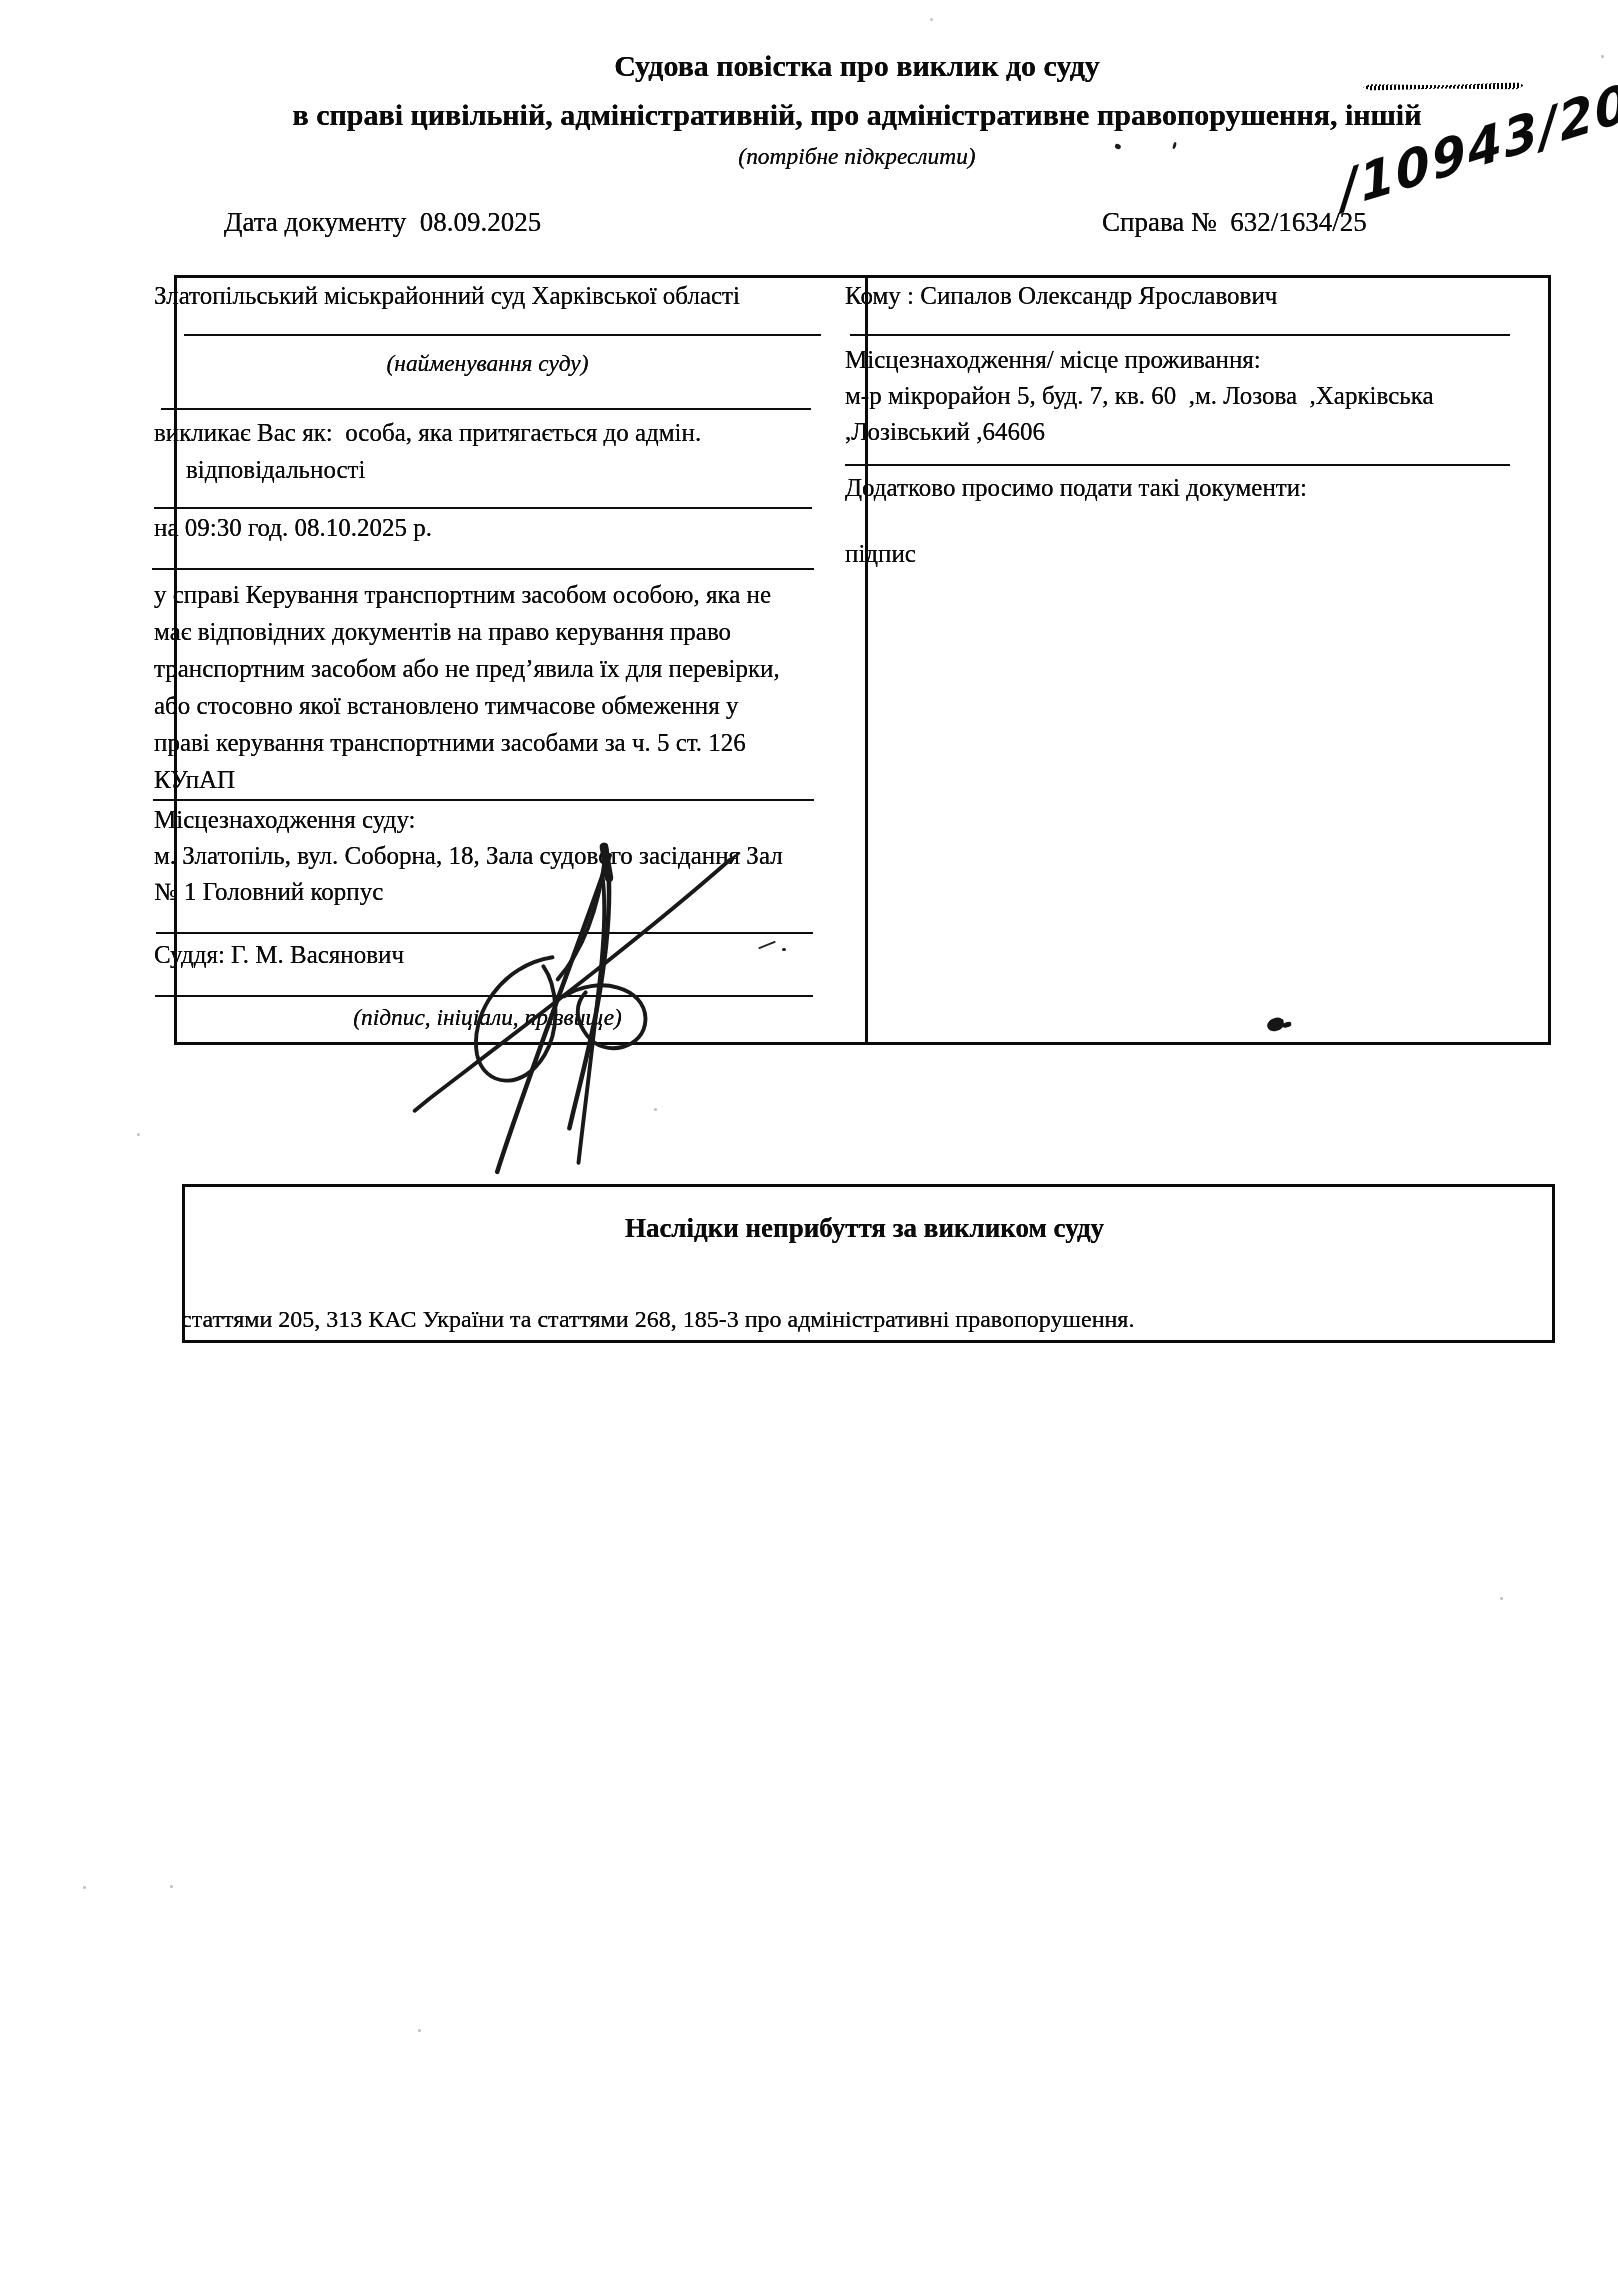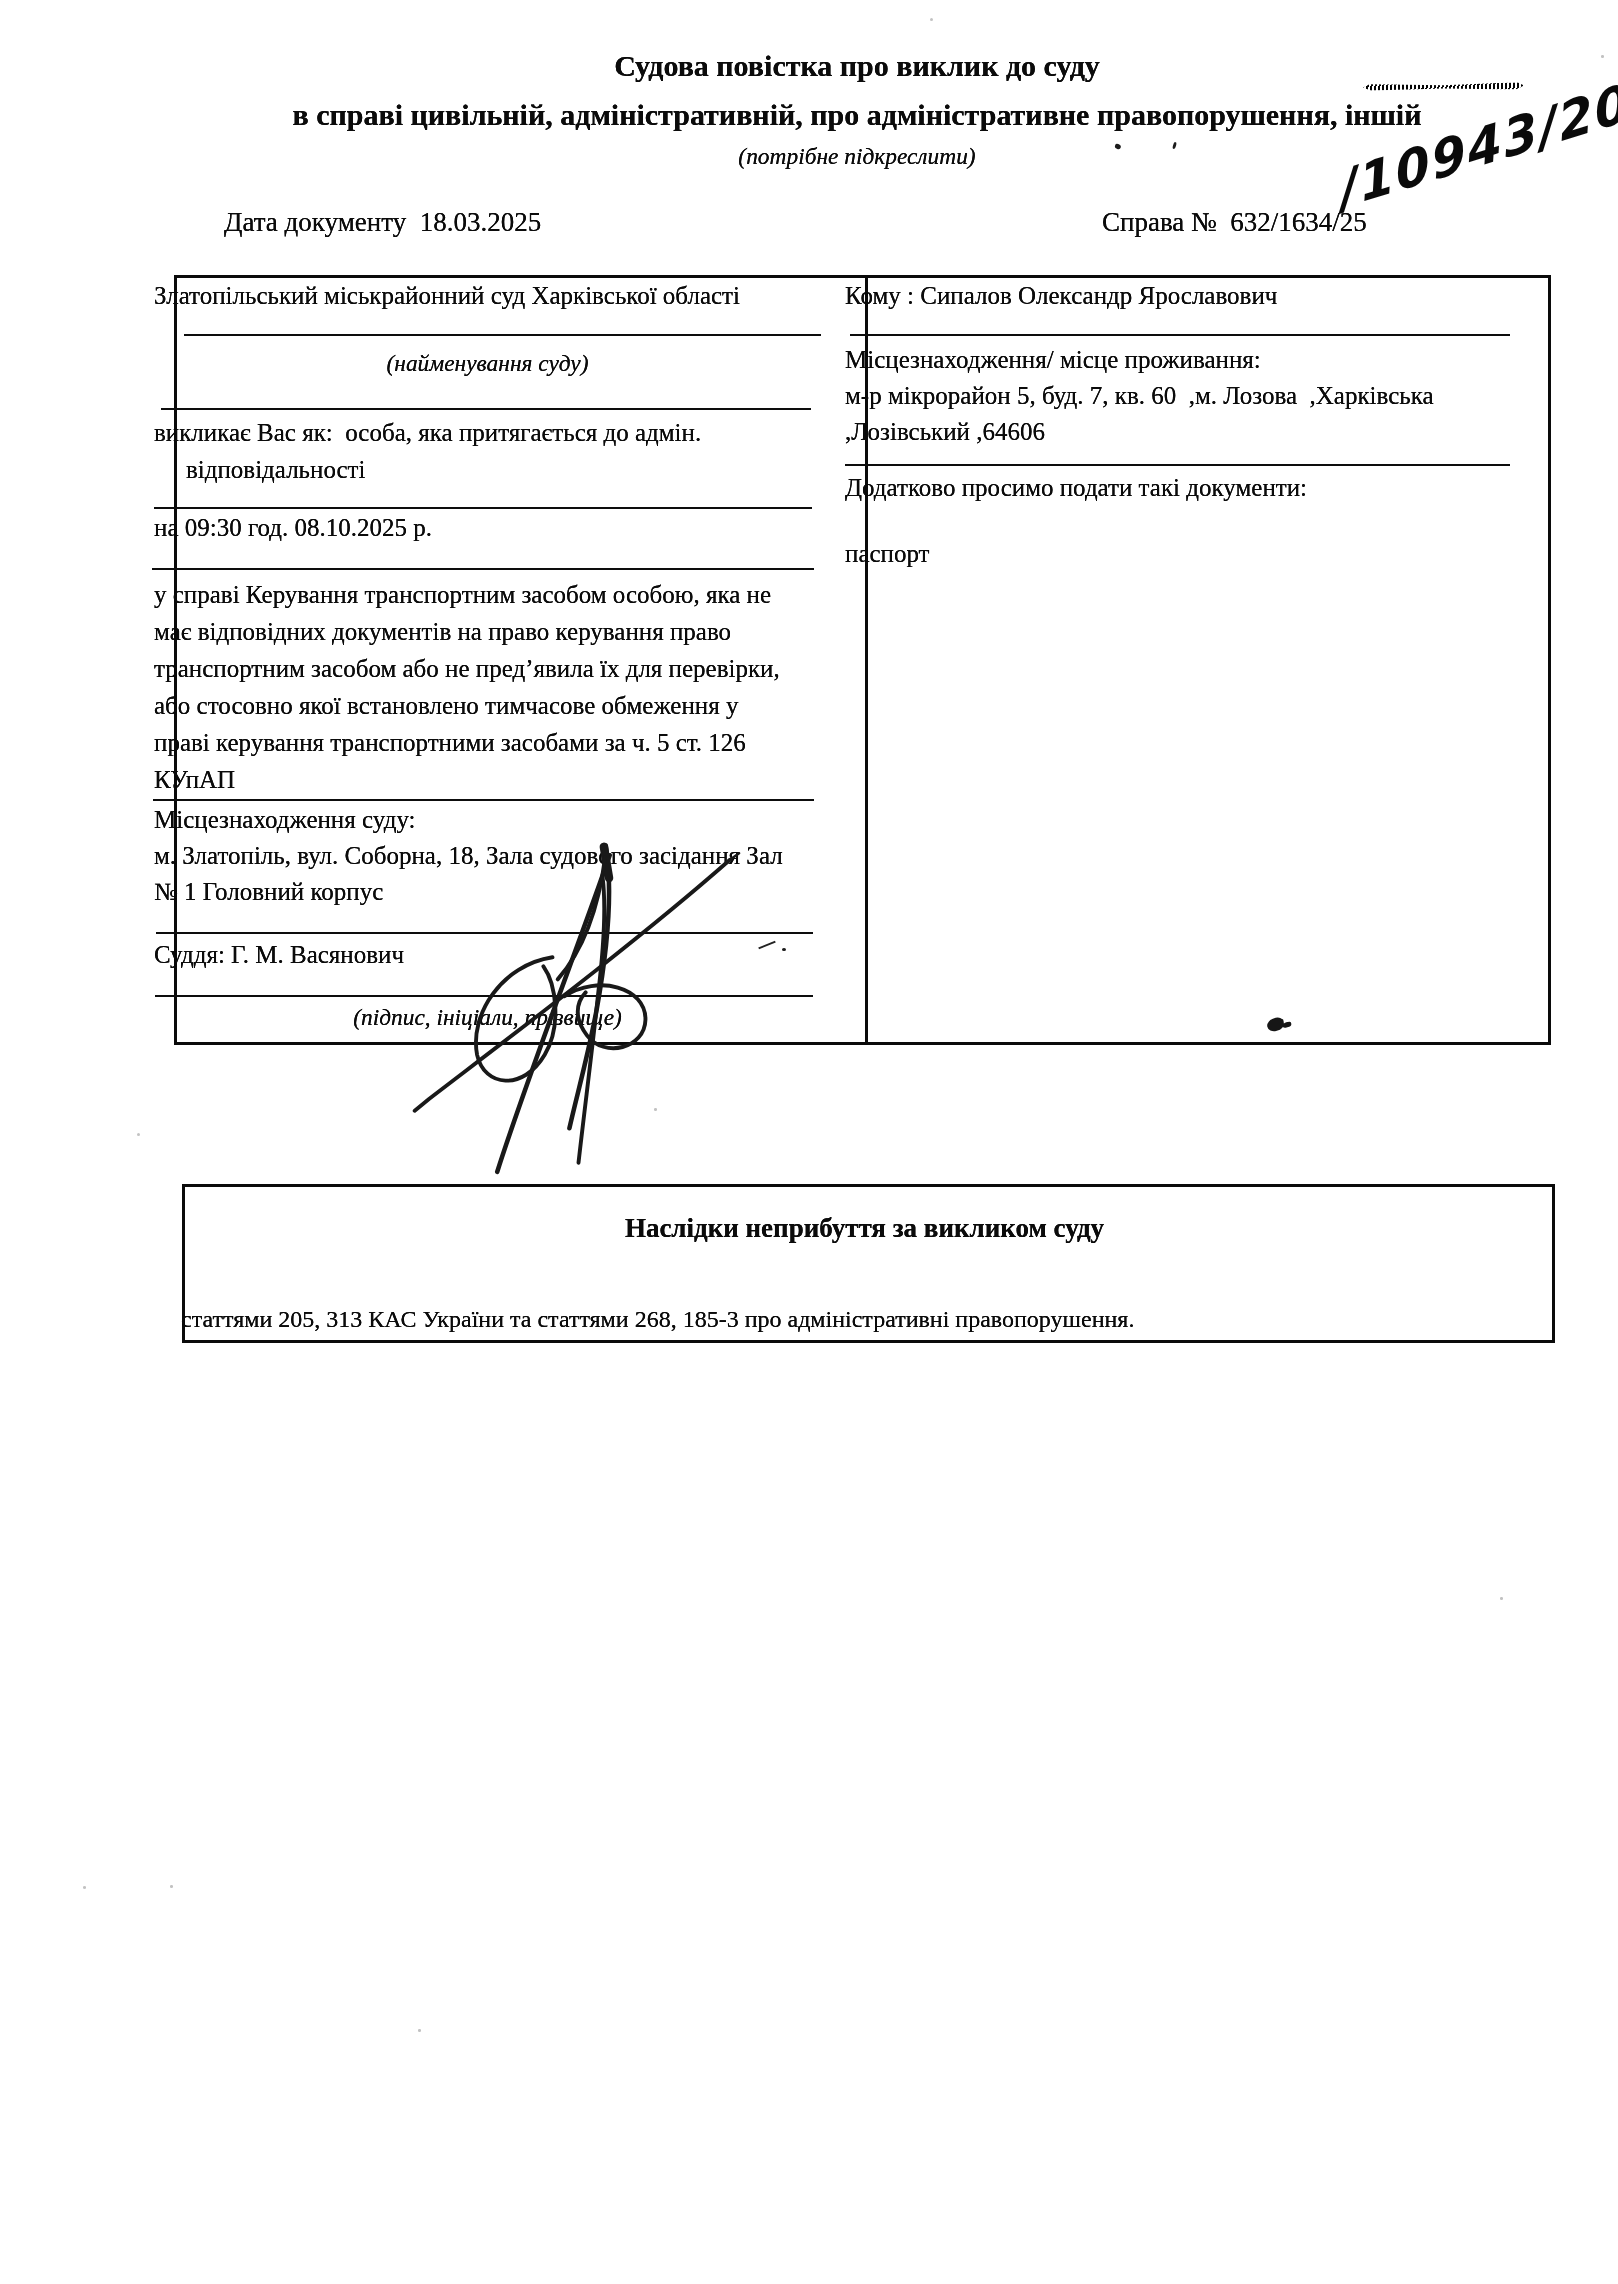--- a/index.html
+++ b/index.html
@@ -47,21 +47,21 @@
 
   <div class="t b ctr" style="top:49px; font-size:30px;">Судова повістка про виклик до суду</div>
   <div class="t b ctr" style="top:98px; font-size:30px;">в справі цивільній, адміністративній, про адміністративне правопорушення, іншій</div>
   <div class="t i ctr" style="top:143px; font-size:23.4px;">(потрібне підкреслити)</div>
 
   <div class="penDash"></div>
 
   <div class="inkspeck" style="left:1115px; top:144px; width:5.9px; height:4.6px; border-radius:40% 60% 50% 50%; transform:rotate(20deg);"></div>
   <div class="inkspeck" style="left:1173px; top:142px; width:2.6px; height:7.2px; transform:rotate(16deg);"></div>
 
-  <div class="t" style="left:224px; top:207px; font-size:27px;">Дата документу  18.03.2025</div>
+  <div class="t" style="left:224px; top:207px; font-size:27px;">Дата документу  08.09.2025</div>
   <div class="t" style="left:1102px; top:207px; font-size:27px;">Справа №  632/1634/25</div>
   <div class="handwritten">/10943/2015</div>
 
   <div class="box" style="left:146px; top:275px; width:1371px; height:764px;">
 
     <div style="position:absolute; left:688px; top:0; bottom:0; width:2.6px; background:#0a0a0a;"></div>
   </div>
 
   <div>
     <div class="t" style="left:154px; top:282px;">Златопільський міськрайонний суд Харківської області</div>
@@ -97,21 +97,21 @@
   <div>
     <div class="t" style="left:845px; top:282px;">Кому : Сипалов Олександр Ярославович</div>
     <div class="rule" style="left:850px; top:334px; width:660px;"></div>
 
     <div class="t" style="left:845px; top:346px;">Місцезнаходження/ місце проживання:</div>
     <div class="t" style="left:845px; top:382px; font-size:25px;">м-р мікрорайон 5, буд. 7, кв. 60  ,м. Лозова  ,Харківська</div>
     <div class="t" style="left:845px; top:418px; font-size:25px;">,Лозівський ,64606</div>
     <div class="rule" style="left:845px; top:464px; width:665px;"></div>
 
     <div class="t" style="left:845px; top:474px;">Додатково просимо подати такі документи:</div>
-    <div class="t" style="left:845px; top:540px;">паспорт</div>
+    <div class="t" style="left:845px; top:540px;">підпис</div>
 
     <div class="blot"></div>
   </div>
 
   <svg class="sig" width="364" height="390" viewBox="0 0 560 600">
     <path d="M38 478 L60 460 C180 368 380 218 523 92" stroke-width="6"></path>
     <path d="M523 92 l14 -10" stroke-width="4"></path>
     <path d="M165 572 C210 430 292 218 338 85" stroke-width="7"></path>
     <path d="M290 558 C300 470 312 378 320 300 C330 218 332 158 327 118" stroke-width="6"></path>
     <path d="M332 70 C342 132 336 222 318 322 C305 392 288 452 276 505" stroke-width="7"></path>

